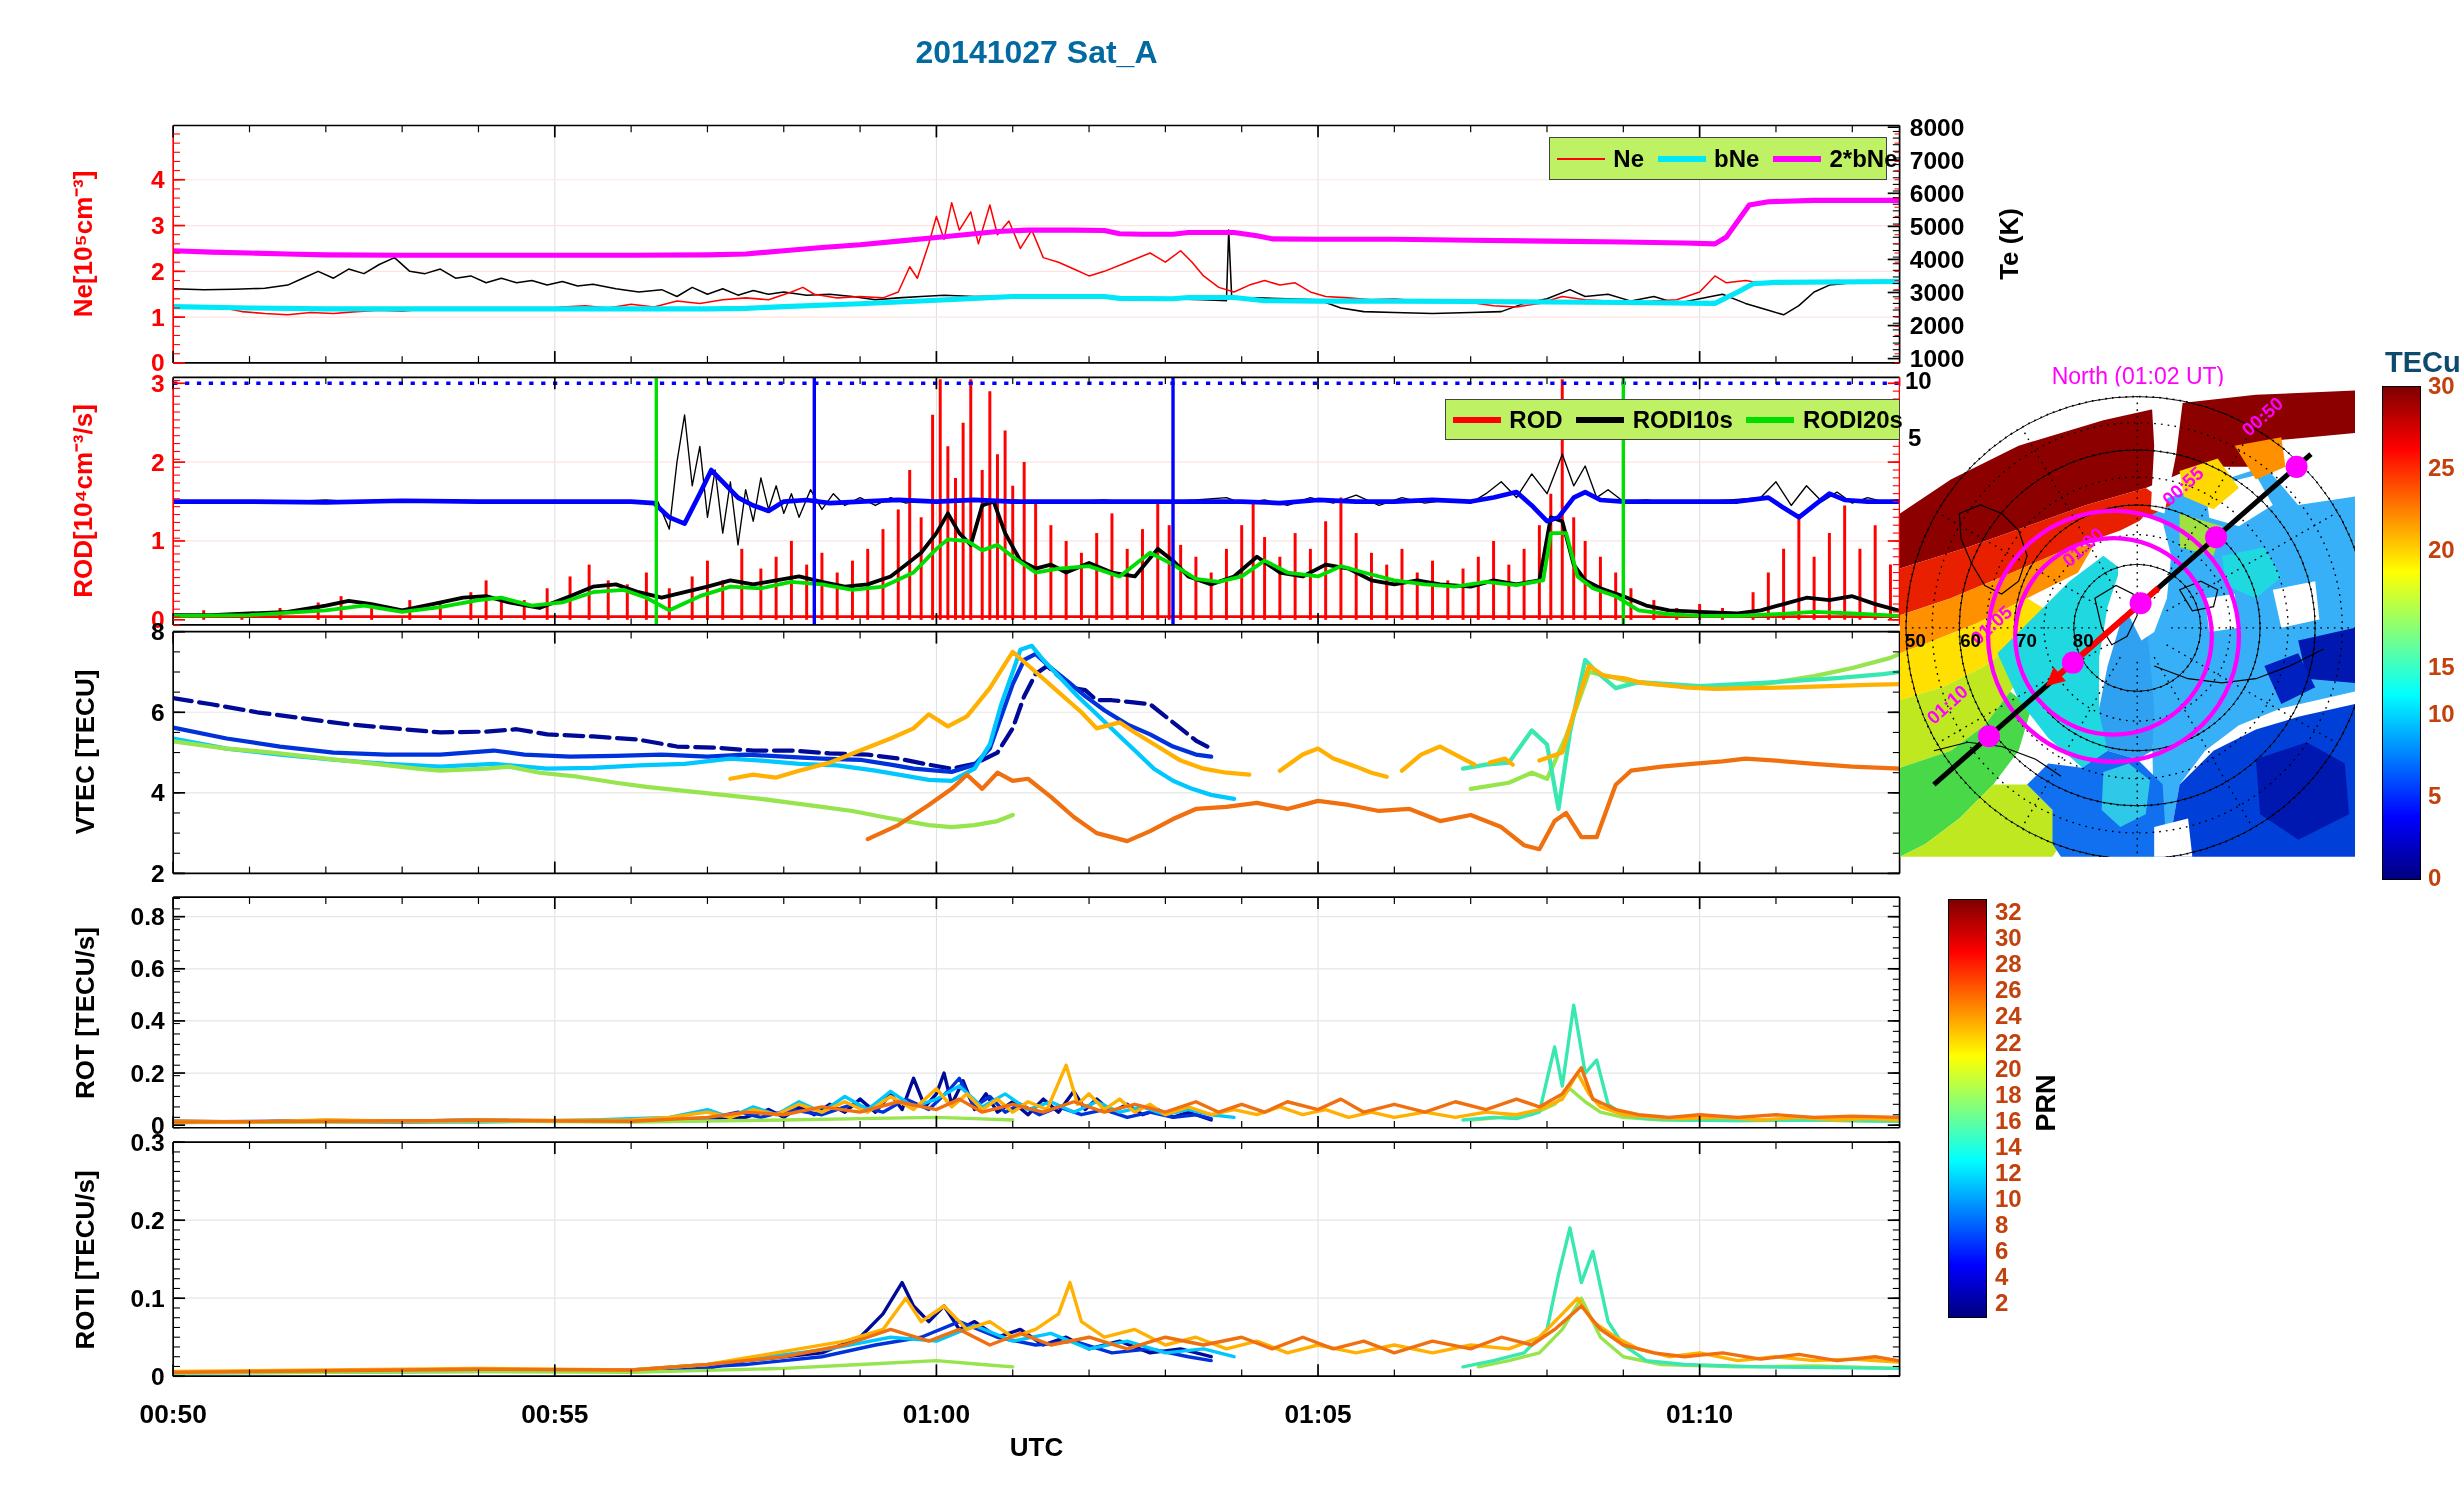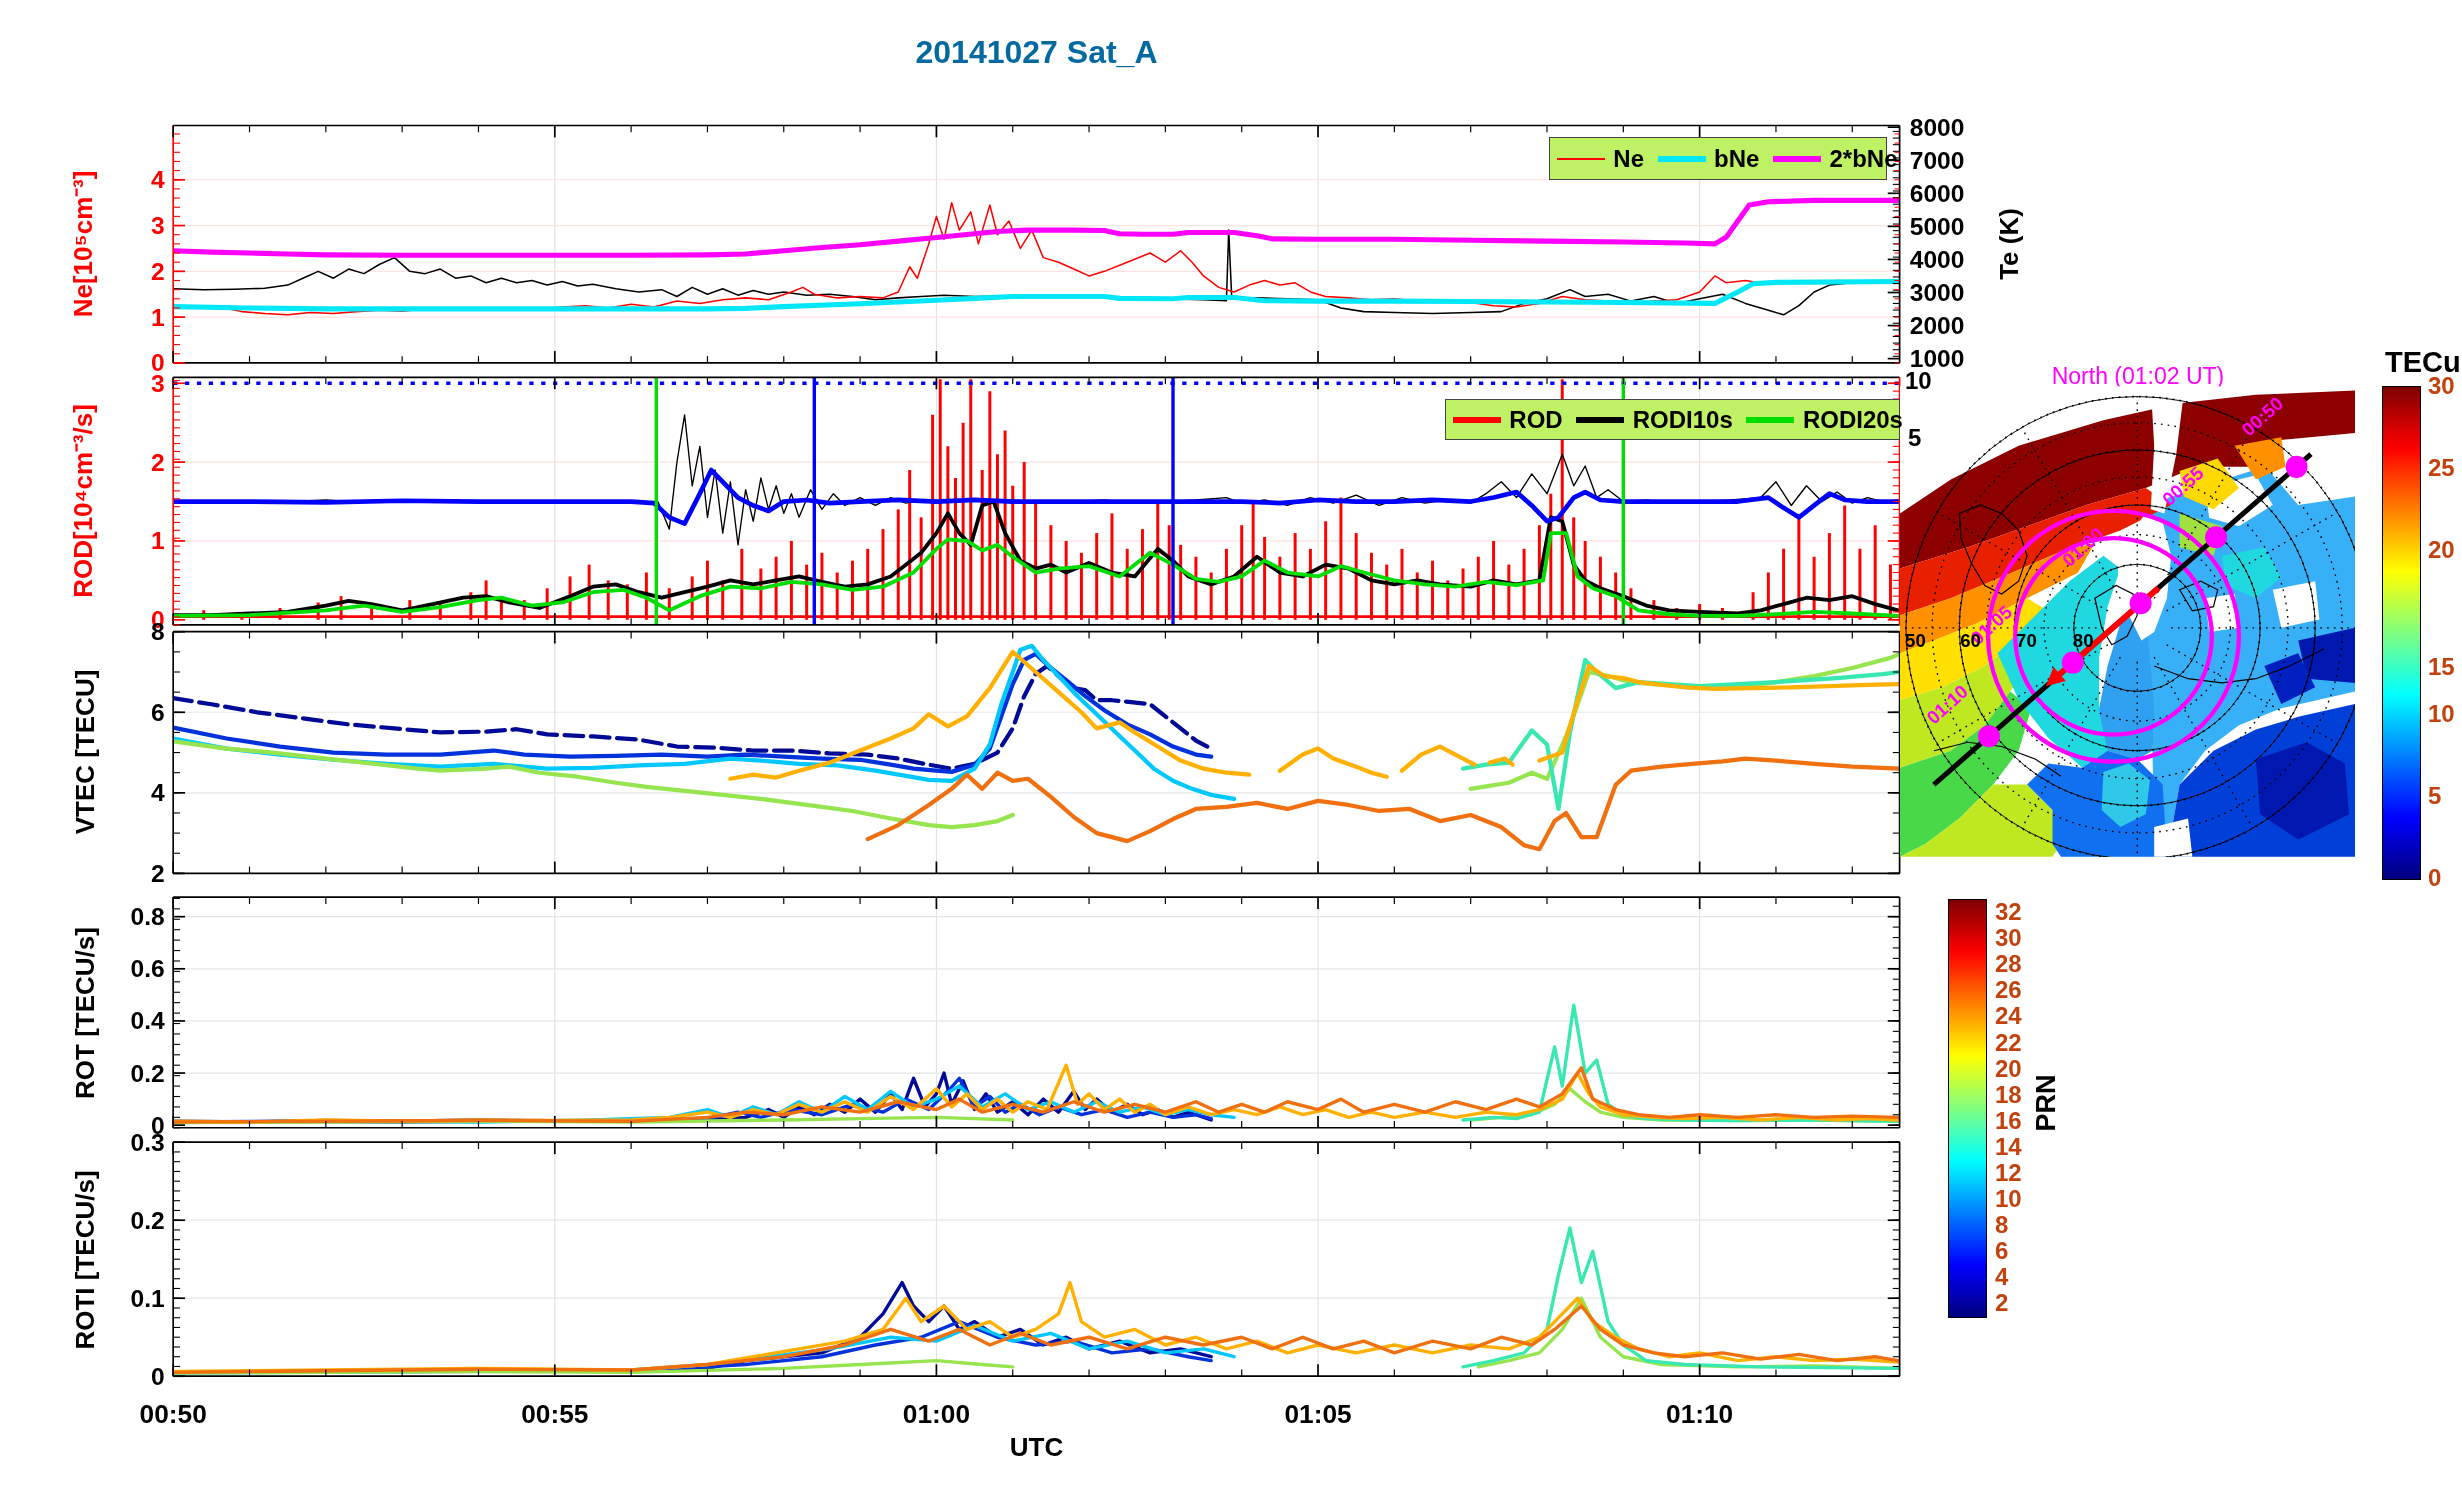--- a/index.html
+++ b/index.html
@@ -4,21 +4,21 @@
 <style>
   html,body{margin:0;padding:0;background:#FFFFFF;width:2462px;height:1489px;overflow:hidden;
     font-family:"Liberation Sans", sans-serif;}
   #fig{position:relative;width:2462px;height:1489px;background:#fff;}
   .abs{position:absolute;}
   .ttl{font-weight:bold;font-size:32px;color:#0369a1;text-align:center;}
   .ylab{font-weight:bold;font-size:26px;white-space:nowrap;transform:translate(-50%,-50%) rotate(-90deg);}
   .xlab{font-weight:bold;font-size:26px;color:#000;text-align:center;}
   .rlab{font-weight:bold;font-size:26px;color:#000;white-space:nowrap;transform:translate(-50%,-50%) rotate(-90deg);}
   .maptitle{font-weight:normal;font-size:23px;color:#FF00FF;text-align:center;white-space:nowrap;transform:translateX(-50%);}
-  .cbtitle{font-weight:bold;font-size:29px;color:#000000;white-space:nowrap;}
+  .cbtitle{font-weight:bold;font-size:29px;color:#0c4a6e;white-space:nowrap;}
   .legend{display:flex;align-items:center;justify-content:space-around;border:1.7px solid #444;background:#bef264;z-index:30;}
   .legend .it{display:flex;align-items:center;gap:8.5px;padding:0 6.8px;}
   .legend .sw{display:inline-block;width:48px;}
   .legend .lb{font-weight:bold;font-size:24px;color:#000;white-space:nowrap;}
   .cb{border:0.8px solid #000;z-index:5;}
   .cb-label{position:absolute;font-weight:bold;font-size:24px;color:#c2410c;transform:translateY(-50%);white-space:nowrap;}
   .p2r{position:absolute;font-weight:bold;font-size:24px;color:#000;transform:translate(0,-50%);z-index:25;}
   svg{display:block;}
 </style>
 </head>

